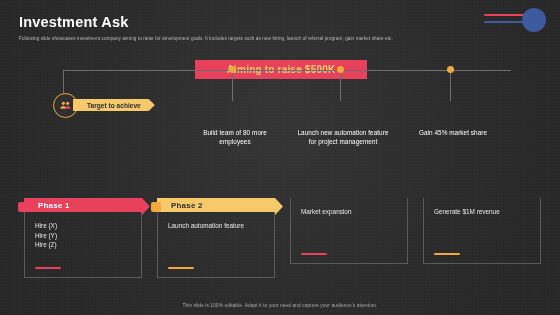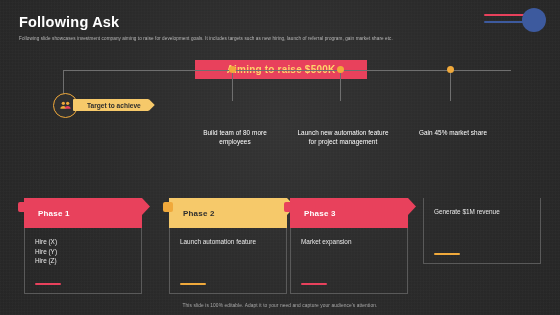--- a/index.html
+++ b/index.html
@@ -87,21 +87,21 @@
   .ms-stem{
     position:absolute;top:73px;width:1px;height:28px;background:#6f6f6f;
   }
   .ms-text{
     position:absolute;top:128px;
     font-size:6.4px;color:#ffffff;line-height:1.45;letter-spacing:.05px;
   }
   
   .phase{position:absolute;top:198px;width:118px;}
   .phase-ribbon{
-    position:relative;height:30px;
+    position:relative;height:14px;
     display:flex;align-items:center;
     padding-left:14px;
     box-sizing:border-box;
   }
   .phase-ribbon:after{
     content:"";position:absolute;right:-8px;top:0;width:8px;height:17px;
     clip-path:polygon(0 0,0 100%,100% 50%);
   }
   .phase-ribbon span{
     font-size:8px;font-weight:bold;color:#ffffff;letter-spacing:.2px;
@@ -127,21 +127,21 @@
     position:absolute;left:0;right:0;bottom:7px;text-align:center;
     font-size:4.8px;color:#a9a9a9;letter-spacing:.1px;
   }
 </style>
 </head>
 <body>
 
 <div class="slide">
   <div class="noise"></div>
 
-  <div class="title">Following Ask</div>
+  <div class="title">Investment Ask</div>
   <div class="subtitle">Following slide showcases investment company aiming to raise for development goals. It includes targets such as new hiring, launch of referral program, gain market share etc.</div>
 
   <div class="hdr-deco">
     <div class="hdr-line hdr-l1"></div>
     <div class="hdr-line hdr-l2"></div>
     <div class="hdr-dot"></div>
   </div>
 
   <div class="banner">
     <span>Aiming to raise $500K</span>
@@ -185,38 +185,33 @@
       <i style="position:absolute;right:-8px;top:0;width:8px;height:17px;background:#e8415c;clip-path:polygon(0 0,0 100%,100% 50%);"></i>
     </div>
     <div class="phase-body">
       <p style="white-space:pre-line;">Hire (X)
 Hire (Y)
 Hire (Z)</p>
       <div class="phase-underline" style="background:#e8415c;"></div>
     </div>
   </div>
 
-  <div class="phase" style="left:169px;">
+  <div class="phase" style="left:157px;">
     <div class="phase-ribbon" style="background:#f6c96a;">
       <div class="phase-knob" style="background:#f0a93b;"></div>
       <span style="color:#2e2e2e;">Phase 2</span>
       <i style="position:absolute;right:-8px;top:0;width:8px;height:17px;background:#f6c96a;clip-path:polygon(0 0,0 100%,100% 50%);"></i>
     </div>
     <div class="phase-body">
       <p style="white-space:pre-line;">Launch automation feature</p>
       <div class="phase-underline" style="background:#f0a93b;"></div>
     </div>
   </div>
 
   <div class="phase" style="left:290px;">
-    <div class="phase-ribbon" style="background:#e8415c;">
-      <div class="phase-knob" style="background:#e8415c;"></div>
-      <span>Phase 3</span>
-      <i style="position:absolute;right:-8px;top:0;width:8px;height:17px;background:#e8415c;clip-path:polygon(0 0,0 100%,100% 50%);"></i>
-    </div>
     <div class="phase-body">
       <p style="white-space:pre-line;">Market expansion</p>
       <div class="phase-underline" style="background:#e8415c;"></div>
     </div>
   </div>
 
   <div class="phase" style="left:423px;">
     <div class="phase-body">
       <p style="white-space:pre-line;">Generate $1M revenue</p>
       <div class="phase-underline" style="background:#f0a93b;"></div>

